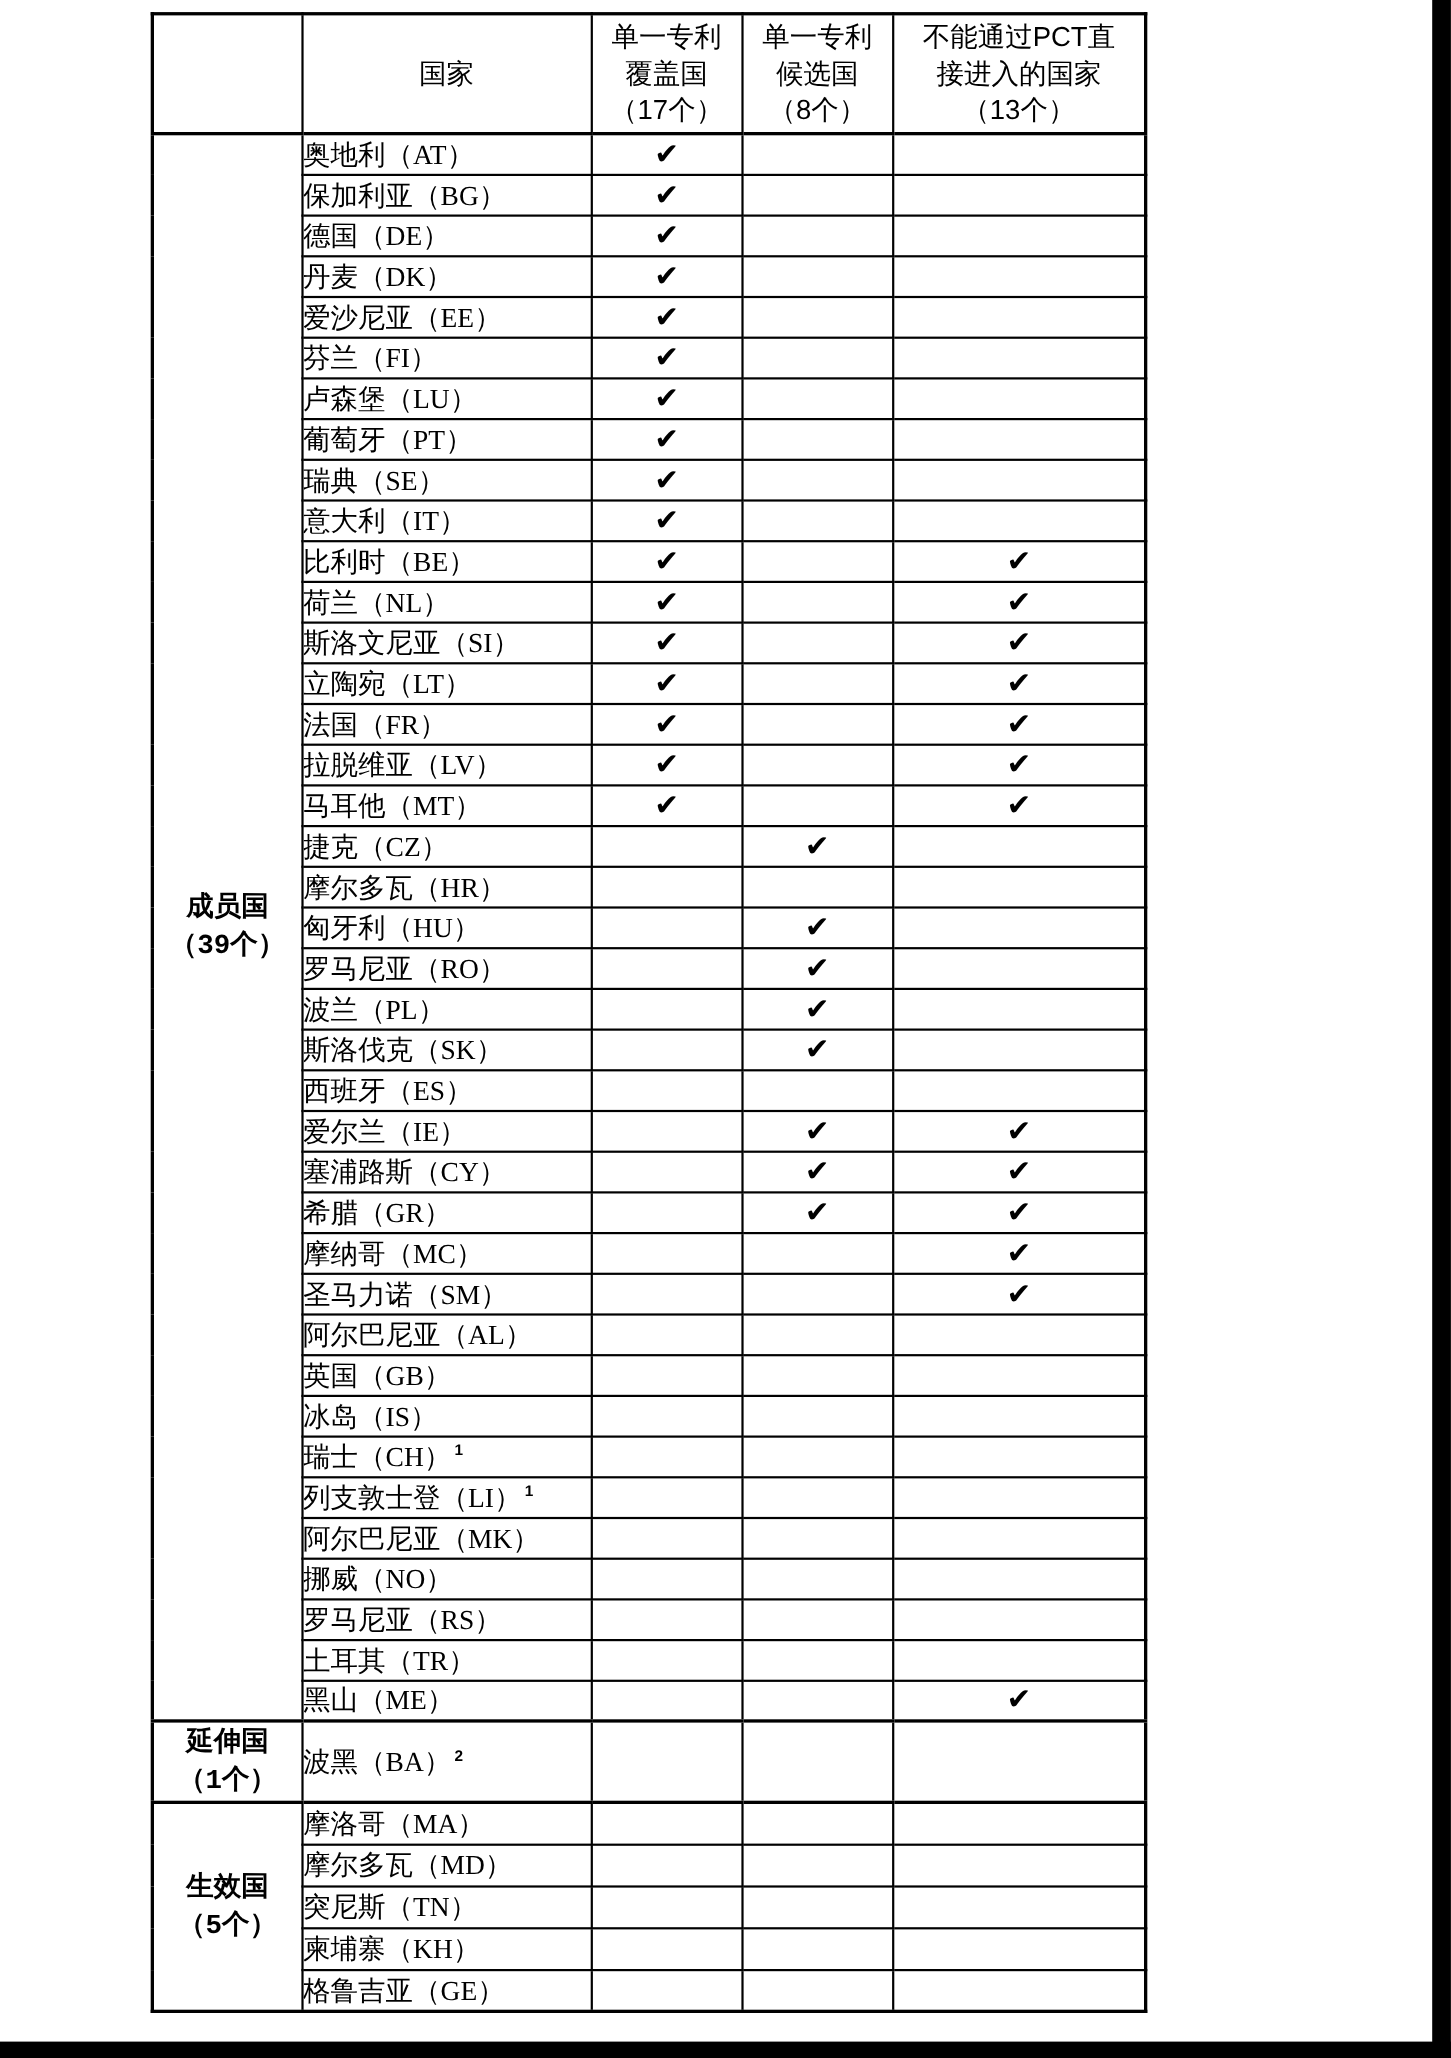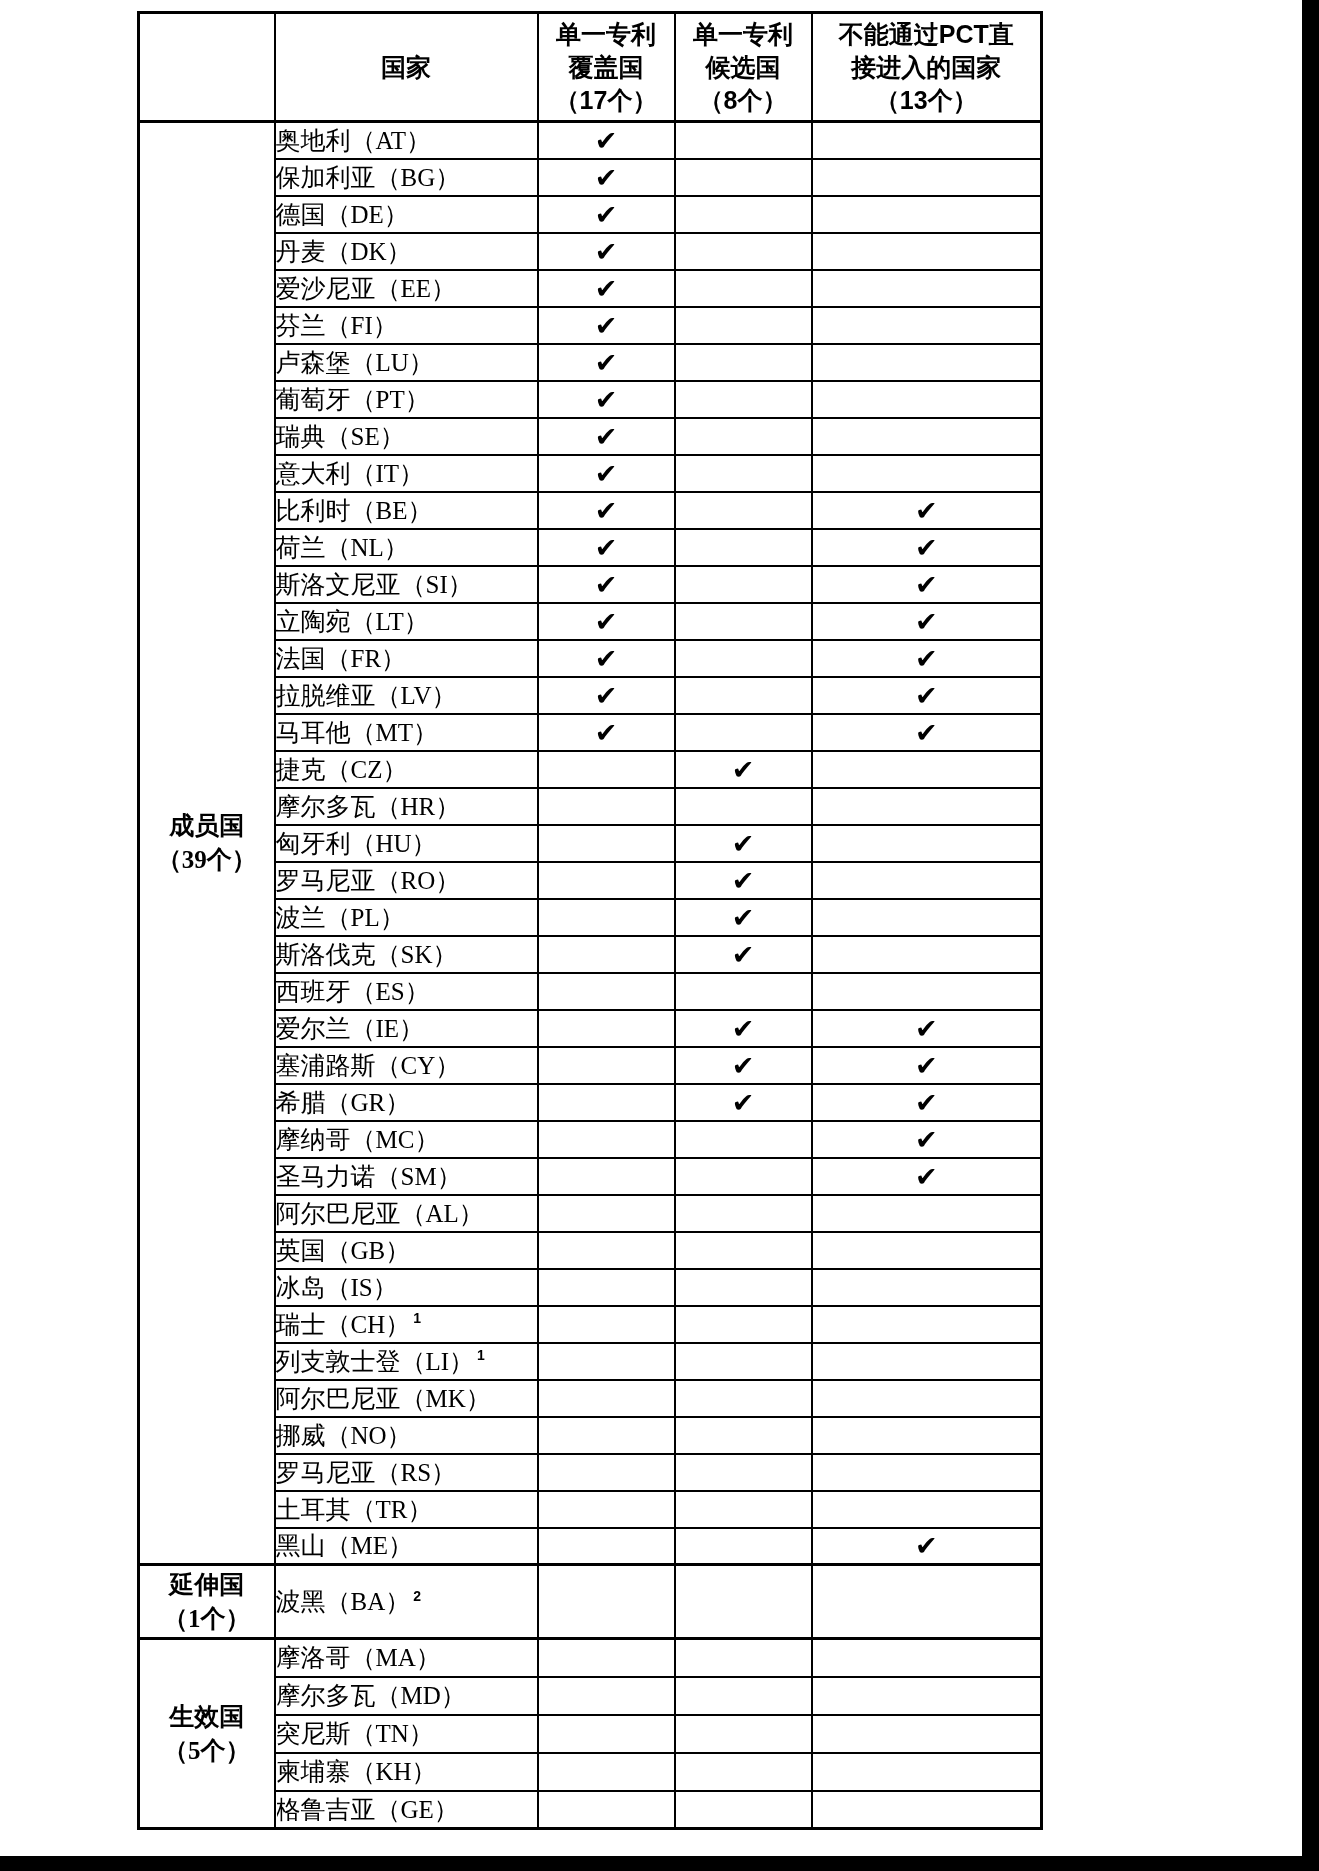--- a/index.html
+++ b/index.html
@@ -34,21 +34,21 @@
   }
   table.patent td {
     border: 2px solid #000;
     padding: 0;
     overflow: hidden;
   }
   thead td {
     height: 109px;
     border-bottom: 3px solid #000;
     font-family: "Liberation Sans", sans-serif;
-    font-weight: bold;
+    font-weight: normal;
     font-size: 25px;
     line-height: 33px;
     text-align: center;
     vertical-align: middle;
     margin-left: 12px;
   }
   .country-cell {
     height: 37px;
     font-family: "Liberation Serif", serif;
     font-size: 25px;
@@ -60,30 +60,30 @@
   .check-cell {
     height: 37px;
     text-align: center;
     vertical-align: middle;
     font-family: "DejaVu Sans", sans-serif;
     font-weight: bold;
     font-size: 27px;
     line-height: 27px;
   }
   .group-cell {
-    font-family: Liberation Serif, serif;
+    font-family: Liberation Mono, monospace;
     font-weight: bold;
     font-size: 25px;
     line-height: 34px;
     text-align: center;
     vertical-align: middle;
   }
   tr.group-start td { border-top: 3px solid #000; }
   tr.tall td { height: 74px; }
-  tr.g3 td { height: 38px; border-radius: 13px; }
+  tr.g3 td { height: 38px; }
   sup.fnote {
     font-family: "Liberation Sans", sans-serif;
     font-weight: bold;
     font-size: 14px;
     vertical-align: super;
     line-height: 0;
     margin-left: 3px;
   }
 </style>
 </head>

